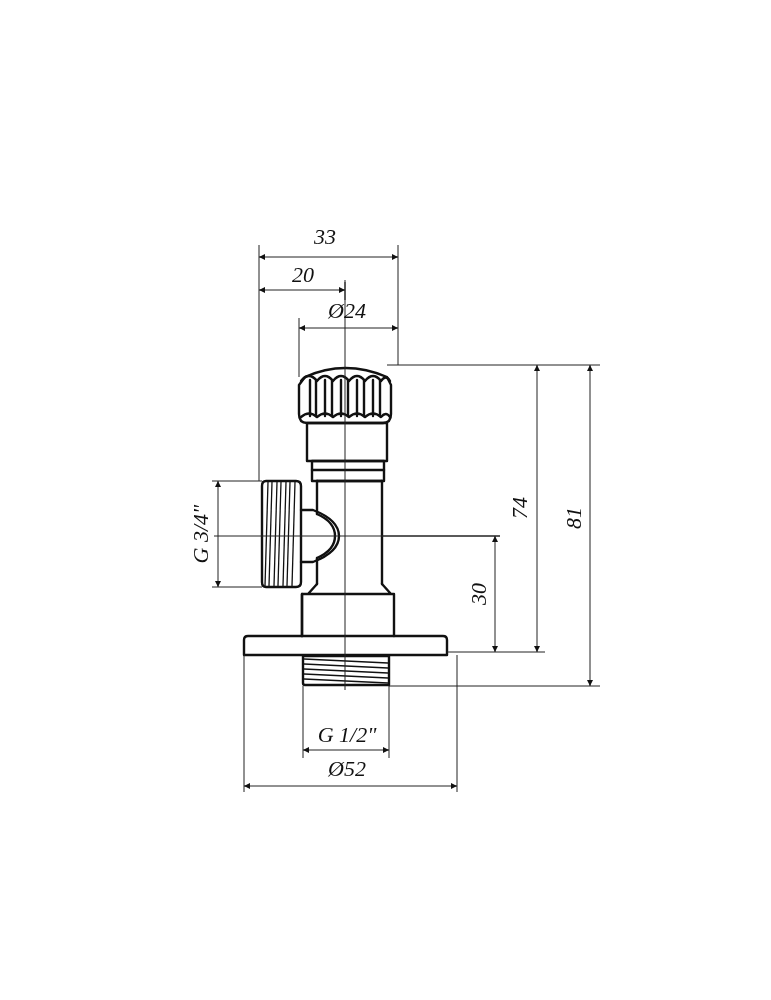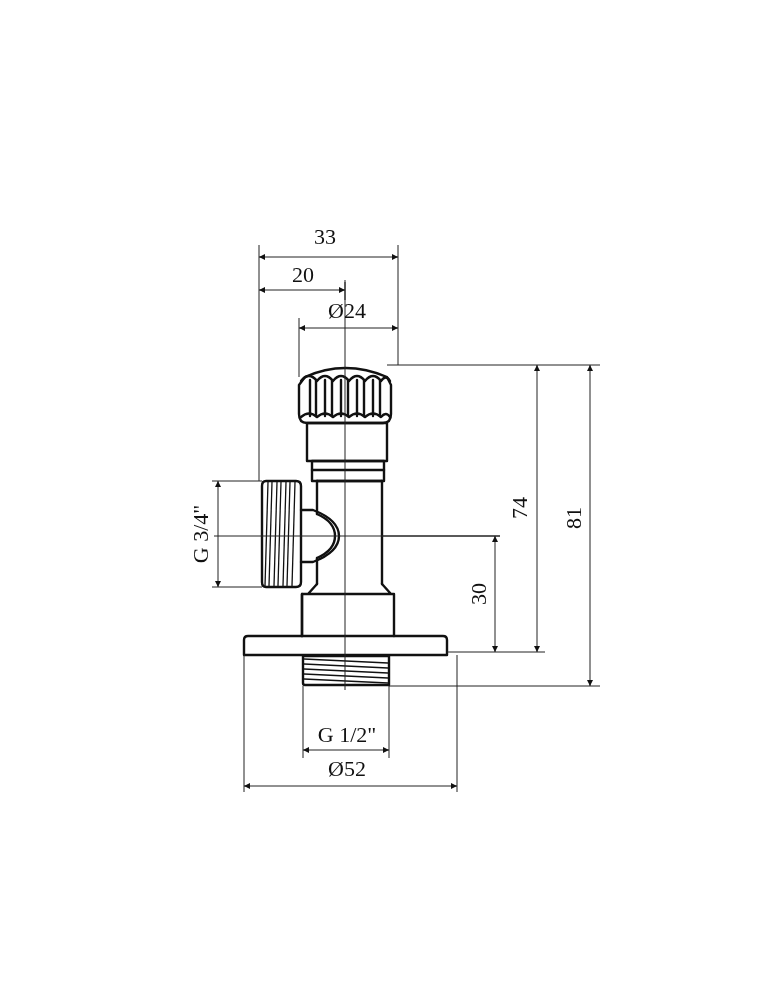--- a/index.html
+++ b/index.html
@@ -1,17 +1,17 @@
 <!DOCTYPE html>
 <html><head>
 <meta charset="utf-8">
 <style>
   html, body { margin: 0; padding: 0; background: #ffffff; }
   body { width: 771px; height: 1000px; position: relative; overflow: hidden; }
-  .canvas { position: absolute; left: 0; top: 0; width: 771px; height: 1000px; }
+  .canvas { position: absolute; left: 0; top: 0; width: 771px; height: 1000px; font-style: italic; }
   svg { display: block; }
   .dim-text { font-family: "Liberation Serif", "DejaVu Serif", serif; font-size: 22px; fill: #111; }
   .part { fill: none; stroke: #111; stroke-width: 2.4; stroke-linejoin: round; stroke-linecap: round; }
   .thin { fill: none; stroke: #222; stroke-width: 1; }
   .thread { fill: none; stroke: #111; stroke-width: 1.3; }
   .axis { fill: none; stroke: #222; stroke-width: 1; }
 </style>
 </head>
 <body>
 

